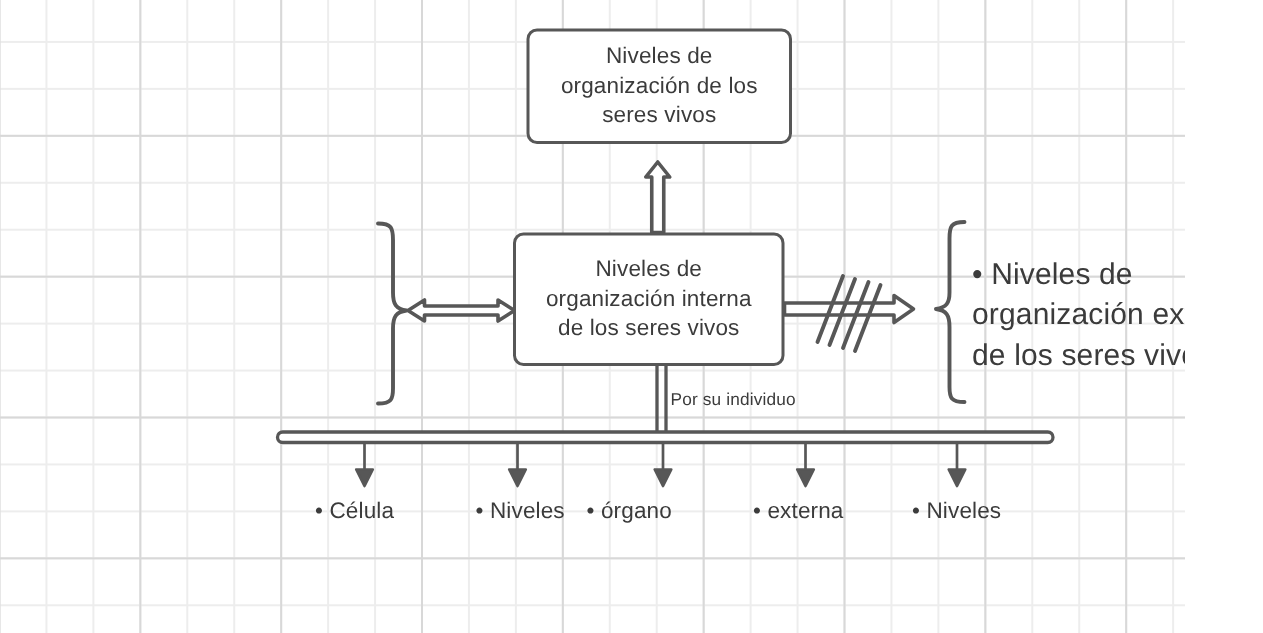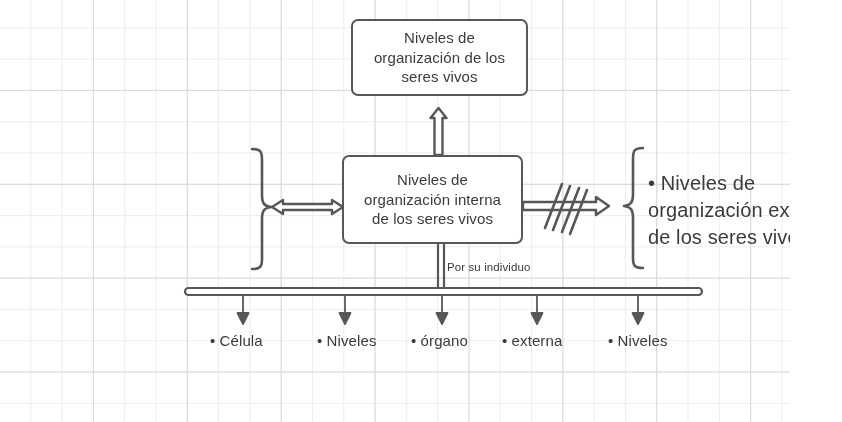--- a/index.html
+++ b/index.html
@@ -84,21 +84,21 @@
   .leaf-label {
     position: absolute;
     color: #3b3b3b;
     font-size: 15px;
     letter-spacing: 0.1px;
     white-space: nowrap;
     top: 332px;
   }
   .leaf-0 { left: 210px; }
   .leaf-1 { left: 317px; }
-  .leaf-2 { left: 411px; }
+  .leaf-2 { left: 391px; }
   .leaf-3 { left: 502px; }
   .leaf-4 { left: 608px; }
 </style>
 </head>
 <body>
 
 <div id="canvas">
 
   <svg class="svg-layer" viewBox="0 0 842 422">
 

